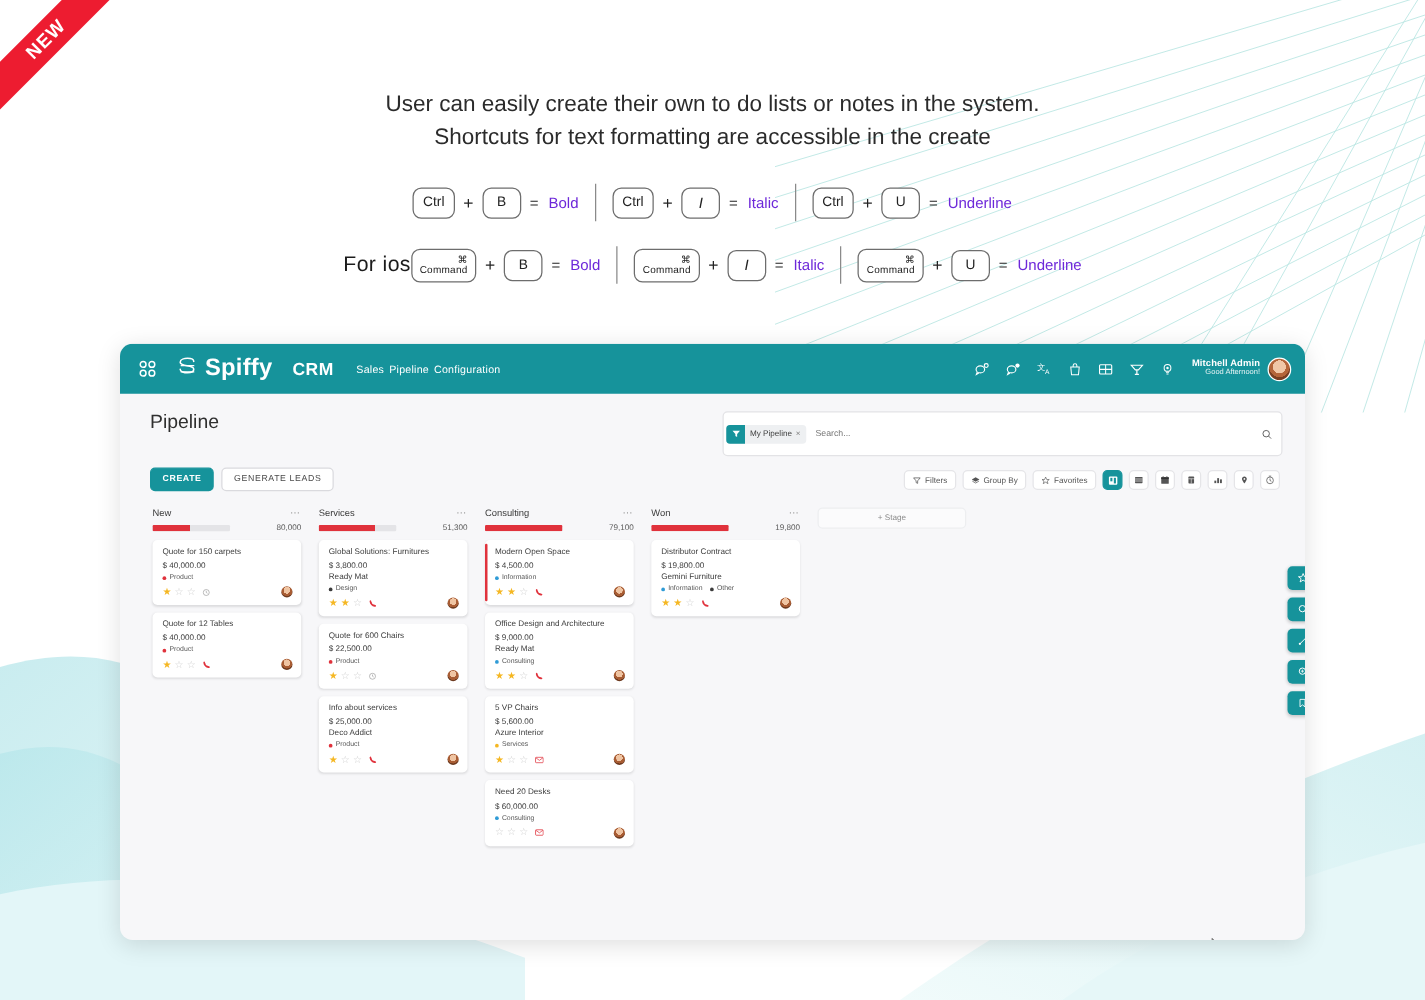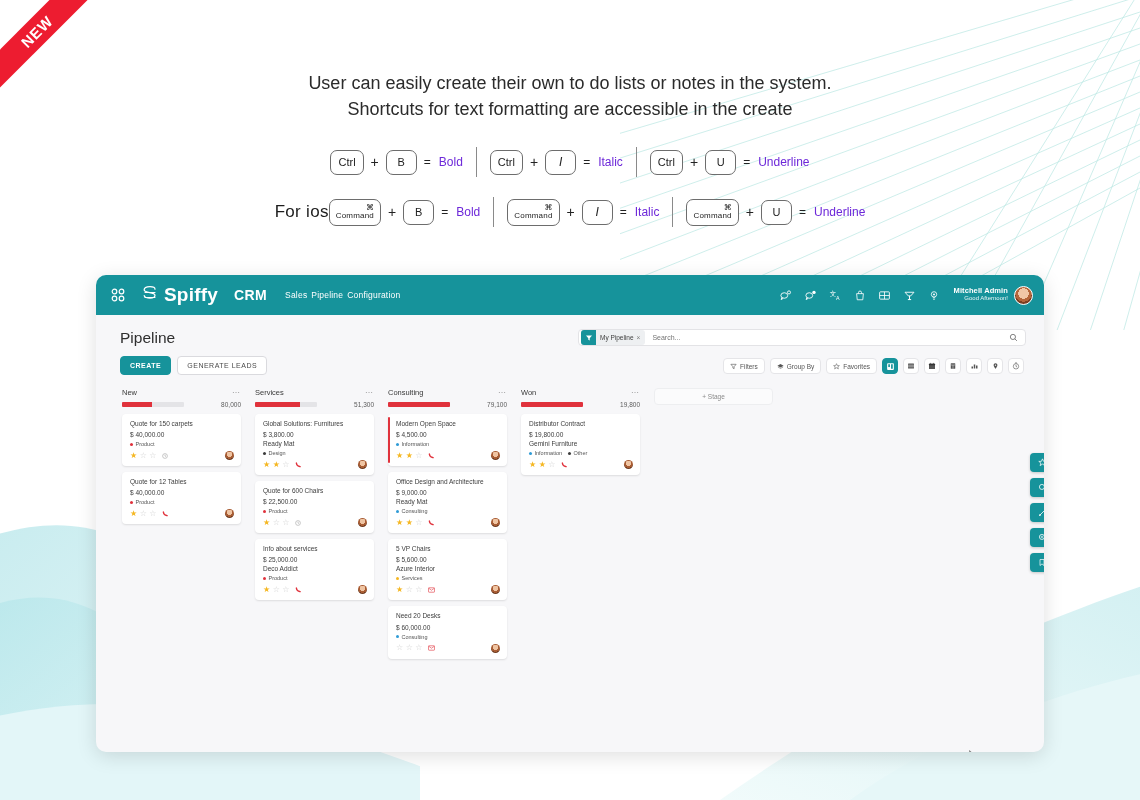--- a/index.html
+++ b/index.html
@@ -89,21 +89,21 @@
     width:19px;height:19px;border-radius:50%;
     background:radial-gradient(circle at 50% 38%, #f0c7a7 0 38%, #b4653a 39% 60%, #7a3f22 61% 100%);
     border:1.5px solid #fff;
   }
 
   
   .ctrls{ padding:14px 18px 0 24px; }
   .ctrl-top{ display:flex; align-items:flex-start; }
   .page-title{ font-size:15.5px; color:#2f2f2f; }
   .searchwrap{
-    margin-left:auto; width:448px; height:17px;
+    margin-left:auto; width:448px; height:36px;
     background:#fff; border:1px solid #e3e3e6; border-radius:4px;
     display:flex; align-items:center; padding-right:7px;
   }
   .facet{
     display:flex; align-items:center; background:#eef0f2; border-radius:3px;
     height:15px; margin:0 0 0 2px; padding-right:5px;
   }
   .facet .fic{
     width:15px;height:15px;background:#16939B;border-radius:3px 0 0 3px;
     display:flex;align-items:center;justify-content:center;

